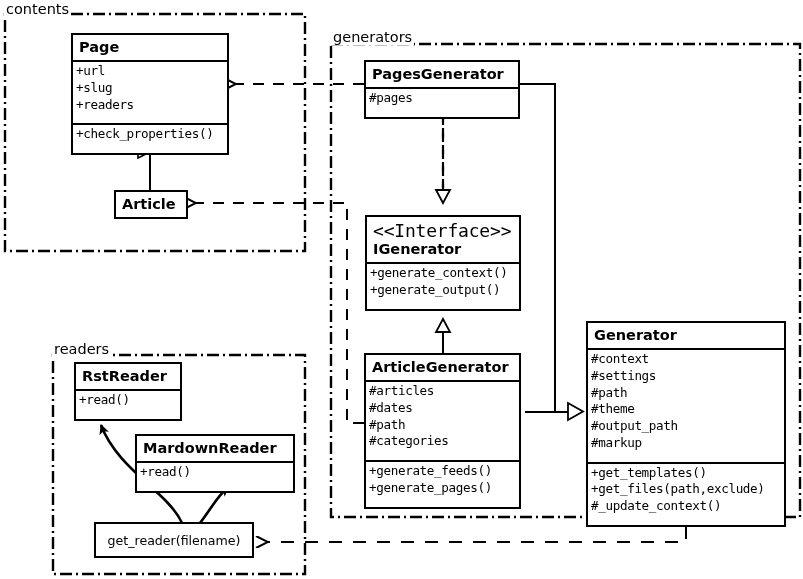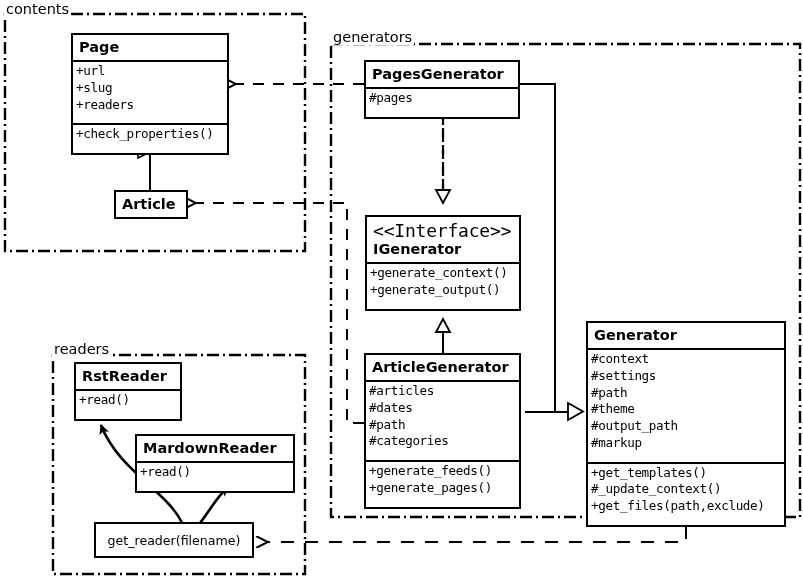--- a/index.html
+++ b/index.html
@@ -221,22 +221,22 @@
     <div class="compartment">
       <div>#context</div>
       <div>#settings</div>
       <div>#path</div>
       <div>#theme</div>
       <div>#output_path</div>
       <div>#markup</div>
     </div>
     <div class="compartment">
       <div>+get_templates()</div>
+      <div>+get_files(path,exclude)</div>
       <div>#_update_context()</div>
-      <div>+get_files(path,exclude)</div>
     </div>
   </div>
 
   <div class="uml" style="left:74px; top:362px; width:108px;">
     <div class="title">RstReader</div>
     <div class="compartment">
       <div>+read()</div>
     </div>
   </div>
 

